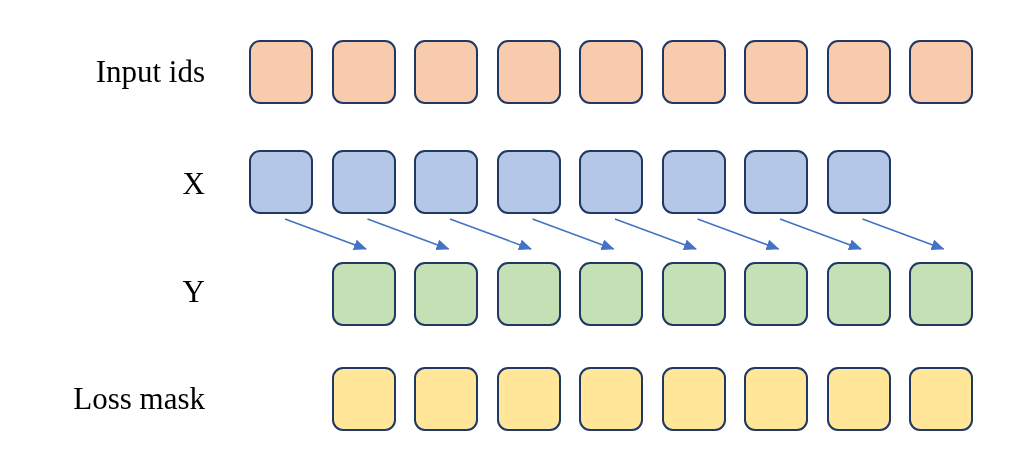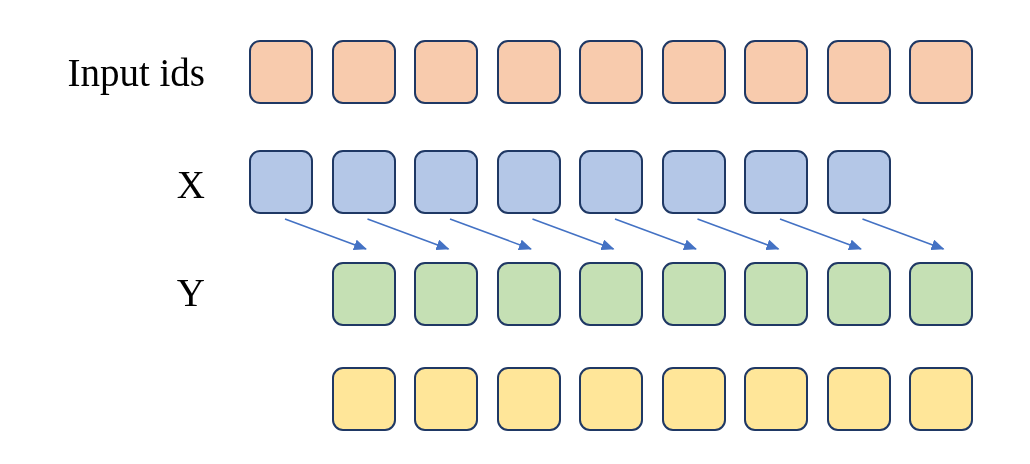--- a/index.html
+++ b/index.html
@@ -16,21 +16,21 @@
     font-family: "Liberation Serif", serif;
   }
   .row-label {
     position: absolute;
     left: 0;
     width: 205px;
     height: 64px;
     display: flex;
     align-items: center;
     justify-content: flex-end;
-    font-size: 39px;
+    font-size: 31px;
     color: #000000;
     white-space: nowrap;
   }
   .square {
     position: absolute;
     width: 64px;
     height: 64px;
     box-sizing: border-box;
     border: 2.5px solid #1F3864;
     border-radius: 11px;
@@ -44,20 +44,21 @@
     pointer-events: none;
   }
 </style>
 </head>
 <body>
 
 <div class="canvas">
   <div class="row-label" style="top:40px">Input ids</div>
   <div class="row-label" style="top:152px">X</div>
   <div class="row-label" style="top:260px">Y</div>
+  <div class="row-label" style="top:367px">Loss mask</div>
 
   <div id="squares-layer">
       <div class="square" style="left: 249px; top: 40px; background: rgb(248, 203, 173); border-color: rgb(31, 56, 100);"></div>
       <div class="square" style="left: 331.5px; top: 40px; background: rgb(248, 203, 173); border-color: rgb(31, 56, 100);"></div>
       <div class="square" style="left: 414px; top: 40px; background: rgb(248, 203, 173); border-color: rgb(31, 56, 100);"></div>
       <div class="square" style="left: 496.5px; top: 40px; background: rgb(248, 203, 173); border-color: rgb(31, 56, 100);"></div>
       <div class="square" style="left: 579px; top: 40px; background: rgb(248, 203, 173); border-color: rgb(31, 56, 100);"></div>
       <div class="square" style="left: 661.5px; top: 40px; background: rgb(248, 203, 173); border-color: rgb(31, 56, 100);"></div>
       <div class="square" style="left: 744px; top: 40px; background: rgb(248, 203, 173); border-color: rgb(31, 56, 100);"></div>
       <div class="square" style="left: 826.5px; top: 40px; background: rgb(248, 203, 173); border-color: rgb(31, 56, 100);"></div>

